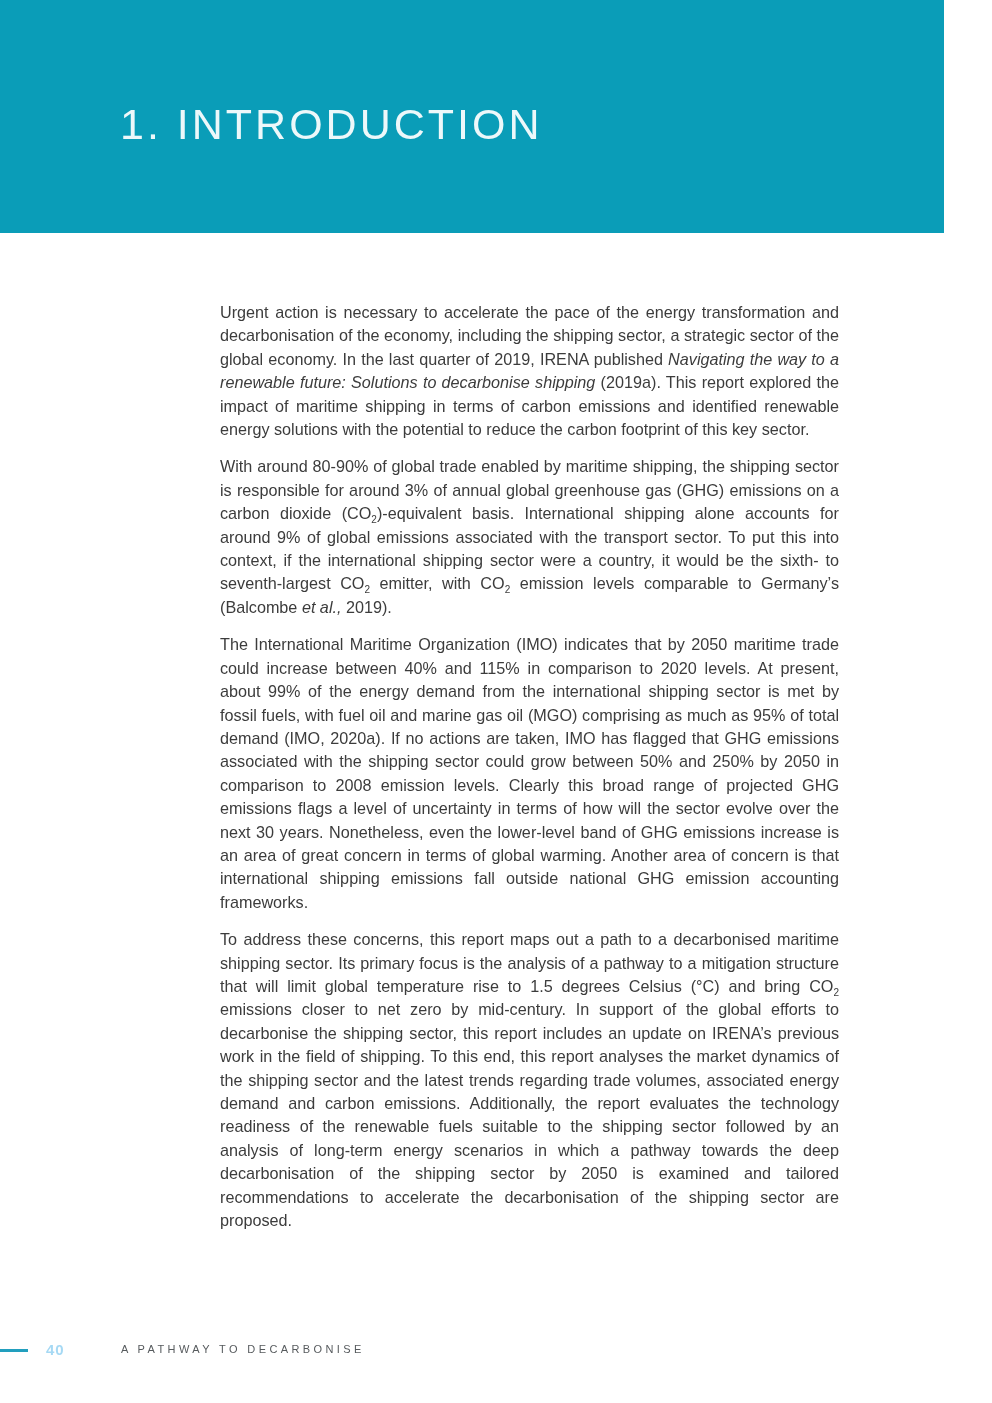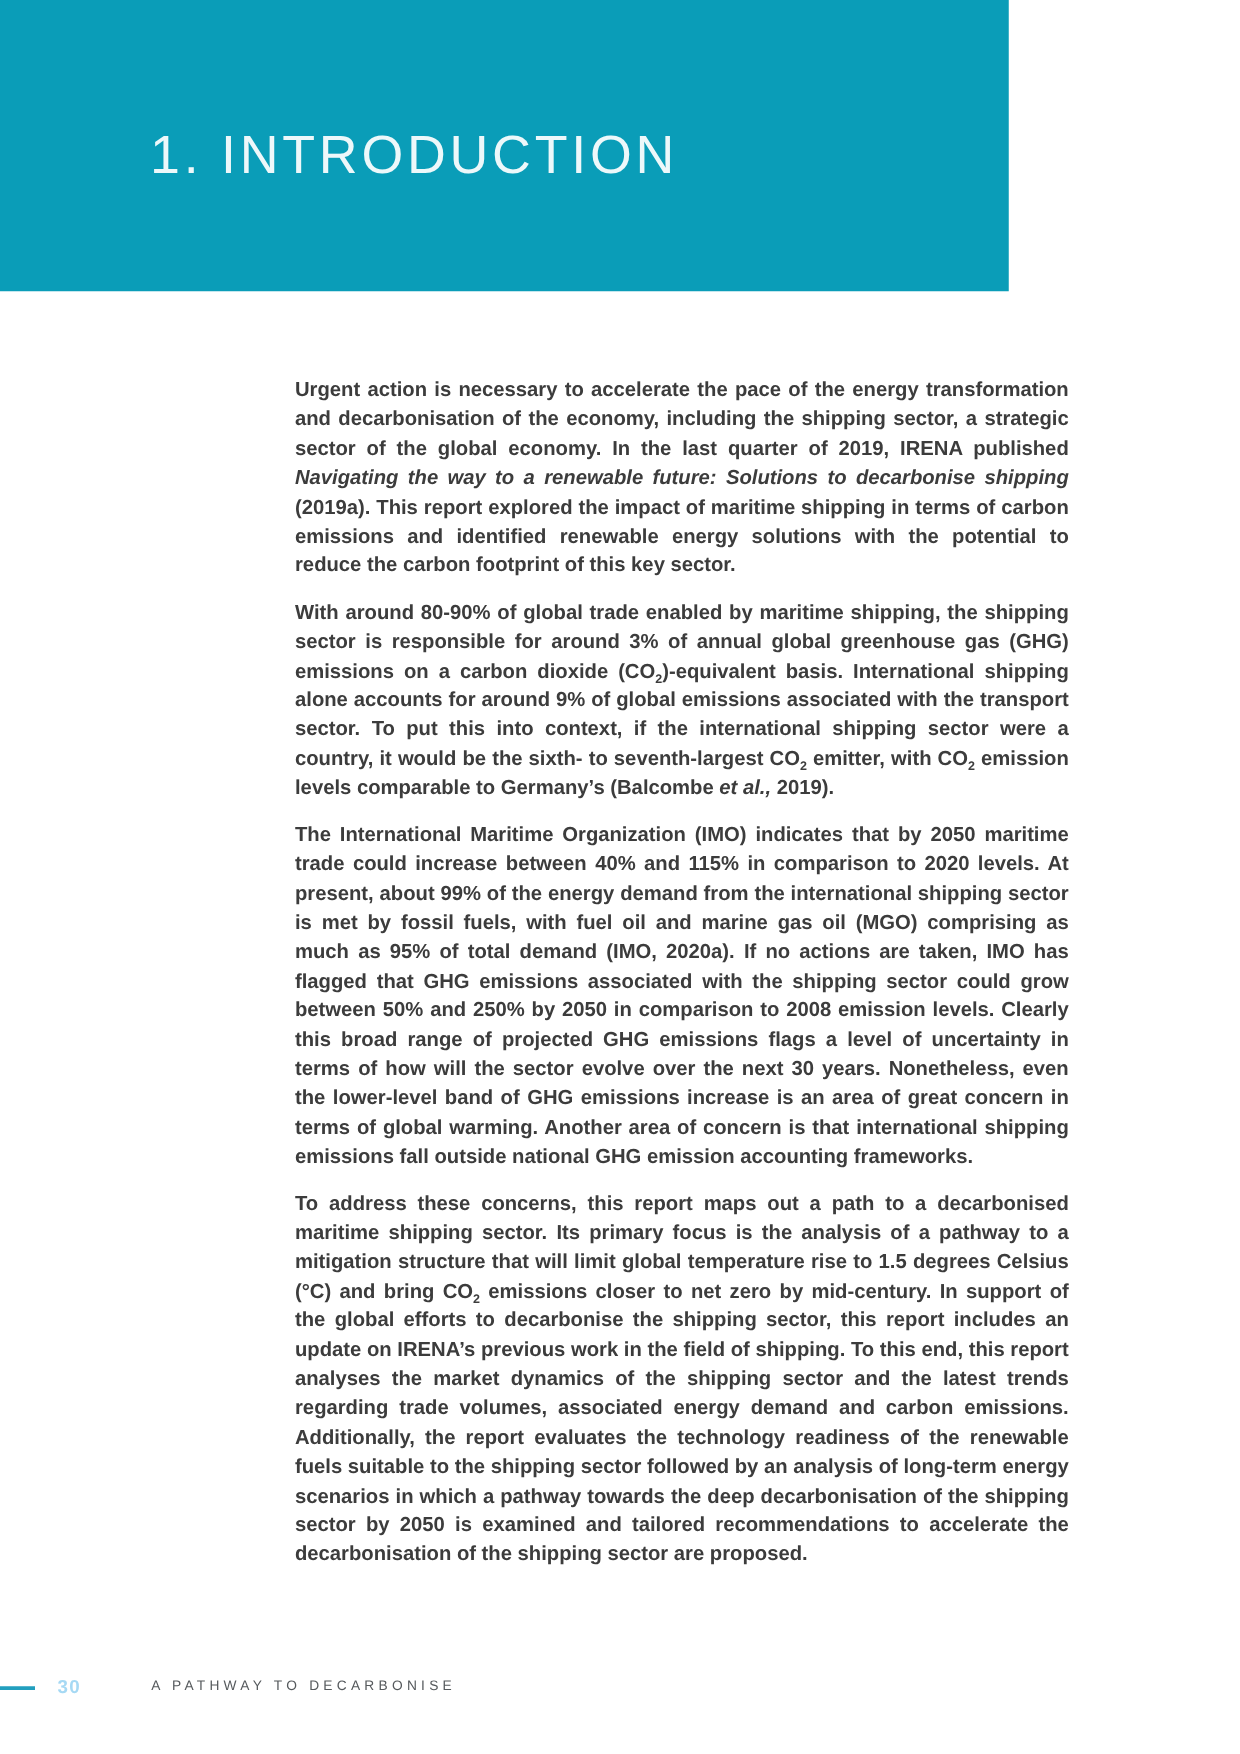--- a/index.html
+++ b/index.html
@@ -9,42 +9,41 @@
     height: 1403px;
     position: relative;
     font-family: "Liberation Sans", sans-serif;
     overflow: hidden;
   }
 
   
   .banner {
     position: absolute;
     top: 0; left: 0;
-    width: 807px;
+    width: 944px;
     height: 233px;
     background: var(--banner-background, #0a9db8);
   }
   .banner-title {
     position: absolute;
     left: 120px;
     top: 100px;
     font-size: 43px;
     font-weight: 100;
     color: var(--banner-title, #edf8fa);
     letter-spacing: 3px;
     white-space: nowrap;
   }
 
   
   .content {
     position: absolute;
-    left: 236px;
+    left: 220px;
     top: 301px;
     width: 619px;
-    font-weight: bold;
   }
   .para {
     font-size: 16.2px;
     line-height: 23.4px;
     color: var(--body-text, #3c3c3c);
     text-align: justify;
     margin-bottom: 14px;
   }
   .para:last-child { margin-bottom: 0; }
   .para em { font-style: italic; }
@@ -93,17 +92,17 @@
 
   <main class="content">
     <p class="para">Urgent action is necessary to accelerate the pace of the energy transformation and decarbonisation of the economy, including the shipping sector, a strategic sector of the global economy. In the last quarter of 2019, IRENA published <em>Navigating the way to a renewable future: Solutions to decarbonise shipping</em> (2019a). This report explored the impact of maritime shipping in terms of carbon emissions and identified renewable energy solutions with the potential to reduce the carbon footprint of this key sector.</p>
     <p class="para">With around 80-90% of global trade enabled by maritime shipping, the shipping sector is responsible for around 3% of annual global greenhouse gas (GHG) emissions on a carbon dioxide (CO<sub>2</sub>)-equivalent basis. International shipping alone accounts for around 9% of global emissions associated with the transport sector. To put this into context, if the international shipping sector were a country, it would be the sixth- to seventh-largest CO<sub>2</sub> emitter, with CO<sub>2</sub> emission levels comparable to Germany’s (Balcombe <em>et al.,</em> 2019).</p>
     <p class="para">The International Maritime Organization (IMO) indicates that by 2050 maritime trade could increase between 40% and 115% in comparison to 2020 levels. At present, about 99% of the energy demand from the international shipping sector is met by fossil fuels, with fuel oil and marine gas oil (MGO) comprising as much as 95% of total demand (IMO, 2020a). If no actions are taken, IMO has flagged that GHG emissions associated with the shipping sector could grow between 50% and 250% by 2050 in comparison to 2008 emission levels. Clearly this broad range of projected GHG emissions flags a level of uncertainty in terms of how will the sector evolve over the next 30 years. Nonetheless, even the lower-level band of GHG emissions increase is an area of great concern in terms of global warming. Another area of concern is that international shipping emissions fall outside national GHG emission accounting frameworks.</p>
     <p class="para">To address these concerns, this report maps out a path to a decarbonised maritime shipping sector. Its primary focus is the analysis of a pathway to a mitigation structure that will limit global temperature rise to 1.5 degrees Celsius (°C) and bring CO<sub>2</sub> emissions closer to net zero by mid-century. In support of the global efforts to decarbonise the shipping sector, this report includes an update on IRENA’s previous work in the field of shipping. To this end, this report analyses the market dynamics of the shipping sector and the latest trends regarding trade volumes, associated energy demand and carbon emissions. Additionally, the report evaluates the technology readiness of the renewable fuels suitable to the shipping sector followed by an analysis of long-term energy scenarios in which a pathway towards the deep decarbonisation of the shipping sector by 2050 is examined and tailored recommendations to accelerate the decarbonisation of the shipping sector are proposed.</p>
   </main>
 
   <footer>
     <span class="footer-dash"></span>
-    <span class="page-number">30</span>
+    <span class="page-number">40</span>
     <span class="running-title">A PATHWAY TO DECARBONISE</span>
   </footer>
 
 </div>
 
 </body></html>

